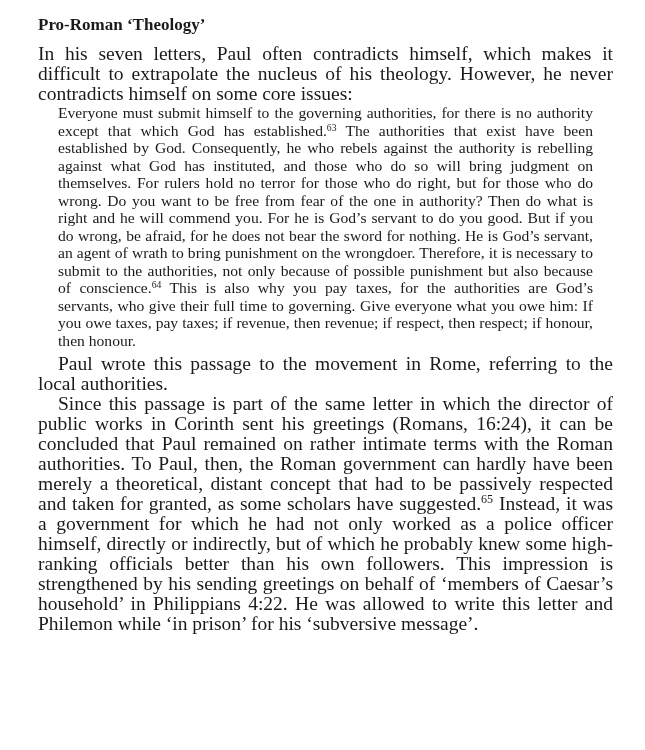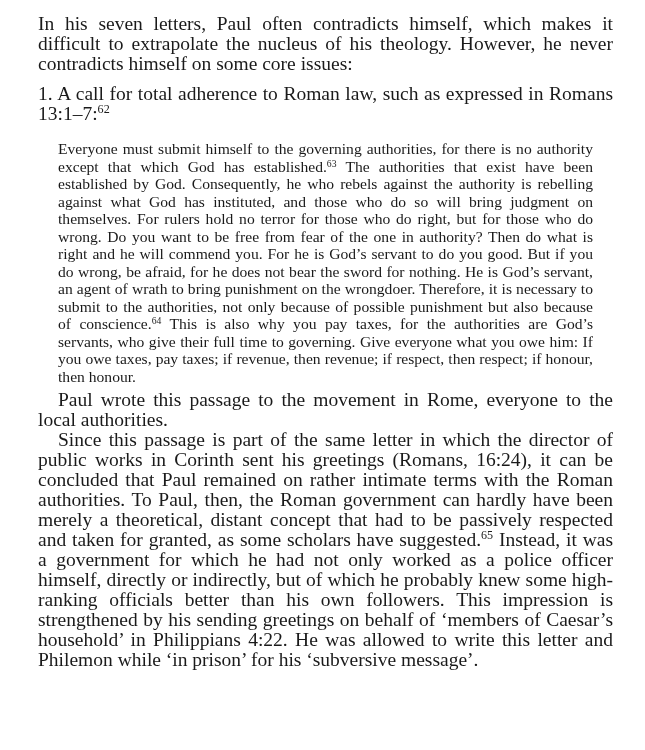--- a/index.html
+++ b/index.html
@@ -26,43 +26,43 @@
     font-size: 17px;
     line-height: 22px;
     margin: 0 0 8px 0;
   }
   .body-text {
     font-size: 19.5px;
     line-height: 20px;
     text-align: justify;
     margin: 0;
   }
-  .intro { margin-bottom: 10px; }
+  .intro { }
   .point { margin-bottom: 16px; }
   .quote {
     margin: 0 0 5px 20px;
     width: 535px;
     font-size: 15.6px;
     line-height: 17.5px;
     text-align: justify;
   }
   .indent { text-indent: 20px; }
   sup {
     font-size: 62%;
     line-height: 0;
     vertical-align: 0.55em;
   }
 </style>
 </head>
 <body>
 
 <div class="page">
+  <h3 class="heading">Pro-Roman ‘Theology’</h3>
 
   <p class="body-text intro">In his seven letters, Paul often contradicts himself, which makes it difficult to extrapolate the nucleus of his theology. However, he never contradicts himself on some core issues:</p>
 
-  <p class="body-text point"><span>1. A call for total adherence to Roman law, such as expressed in Romans 13:1–7:</span><sup>62</sup></p>
 
   <p class="quote"><span>Everyone must submit himself to the governing authorities, for there is no authority except that which God has established.</span><sup>63</sup><span> The authorities that exist have been established by God. Consequently, he who rebels against the authority is rebelling against what God has instituted, and those who do so will bring judgment on themselves. For rulers hold no terror for those who do right, but for those who do wrong. Do you want to be free from fear of the one in authority? Then do what is right and he will commend you. For he is God’s servant to do you good. But if you do wrong, be afraid, for he does not bear the sword for nothing. He is God’s servant, an agent of wrath to bring punishment on the wrongdoer. Therefore, it is necessary to submit to the authorities, not only because of possible punishment but also because of conscience.</span><sup>64</sup><span> This is also why you pay taxes, for the authorities are God’s servants, who give their full time to governing. Give everyone what you owe him: If you owe taxes, pay taxes; if revenue, then revenue; if respect, then respect; if honour, then honour.</span></p>
 
-  <p class="body-text indent">Paul wrote this passage to the movement in Rome, everyone to the local authorities.</p>
+  <p class="body-text indent">Paul wrote this passage to the movement in Rome, referring to the local authorities.</p>
 
   <p class="body-text indent"><span>Since this passage is part of the same letter in which the director of public works in Corinth sent his greetings (Romans, 16:24), it can be concluded that Paul remained on rather intimate terms with the Roman authorities. To Paul, then, the Roman government can hardly have been merely a theoretical, distant concept that had to be passively respected and taken for granted, as some scholars have suggested.</span><sup>65</sup><span> Instead, it was a government for which he had not only worked as a police officer himself, directly or indirectly, but of which he probably knew some high-ranking officials better than his own followers. This impression is strengthened by his sending greetings on behalf of ‘members of Caesar’s household’ in Philippians 4:22. He was allowed to write this letter and Philemon while ‘in prison’ for his ‘subversive message’.</span></p>
 </div>
 
 </body></html>

